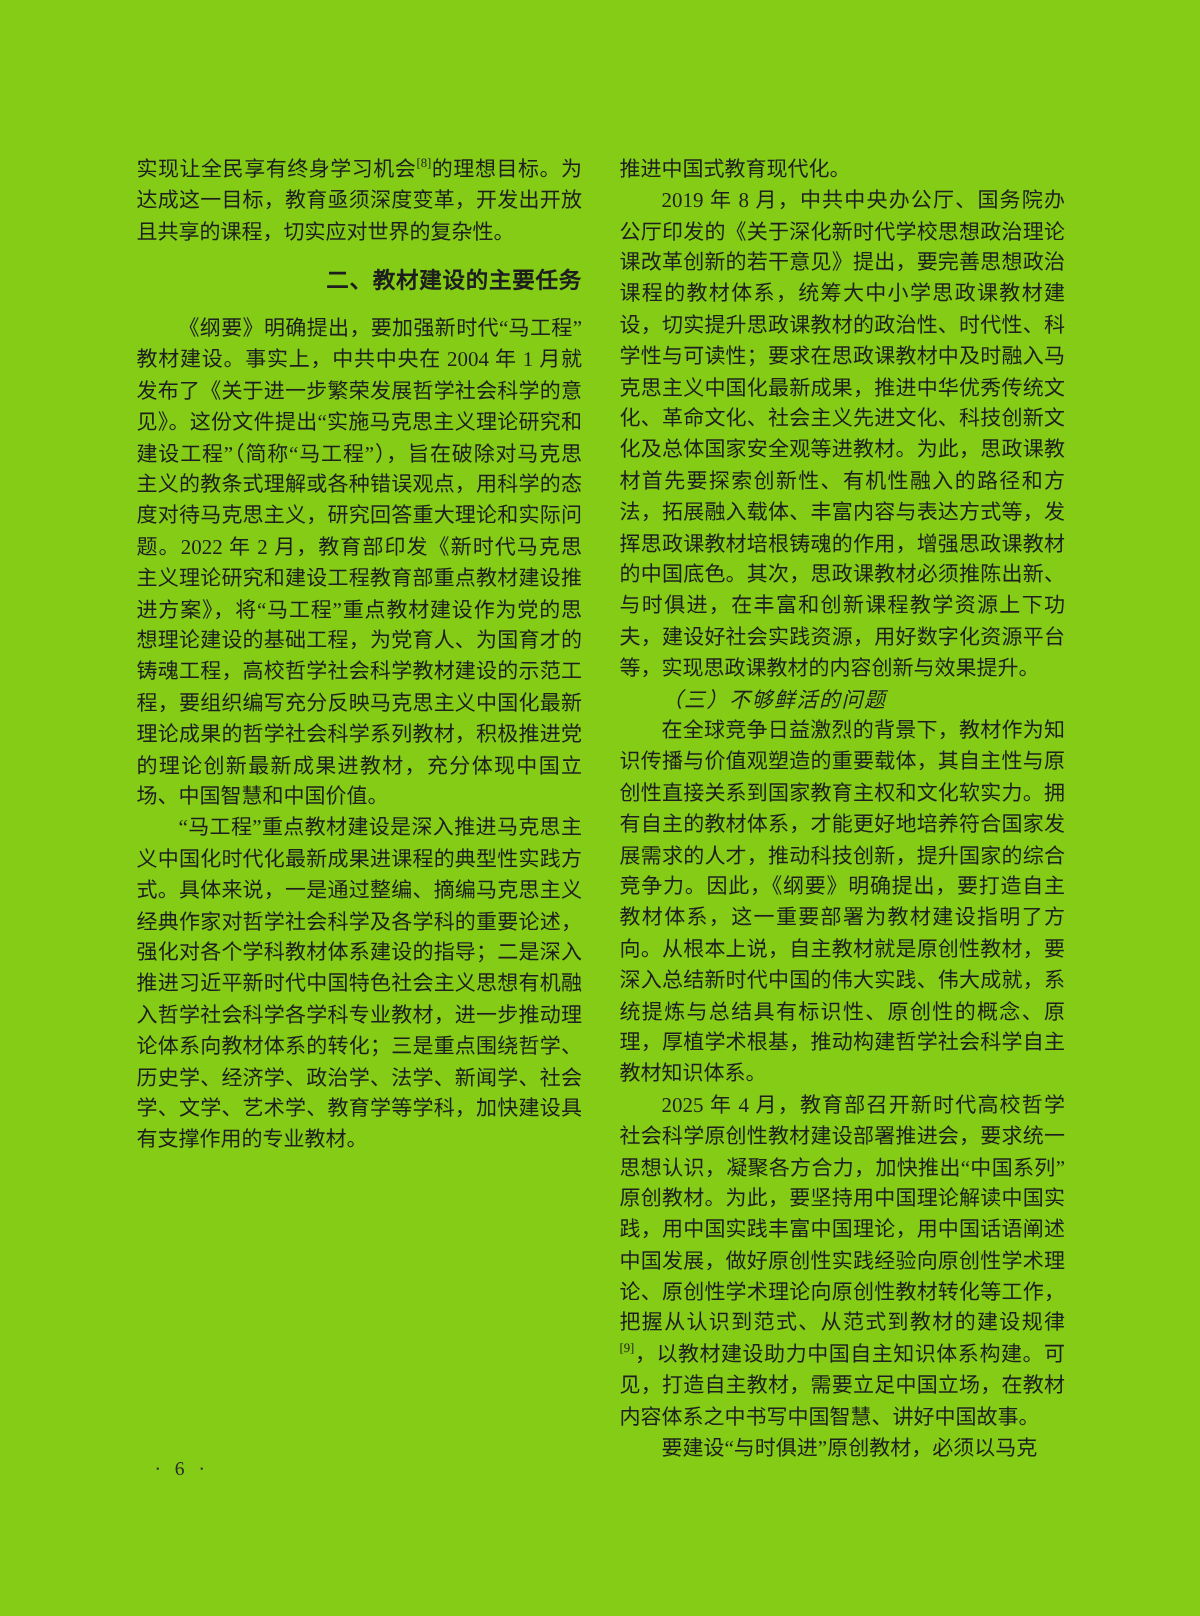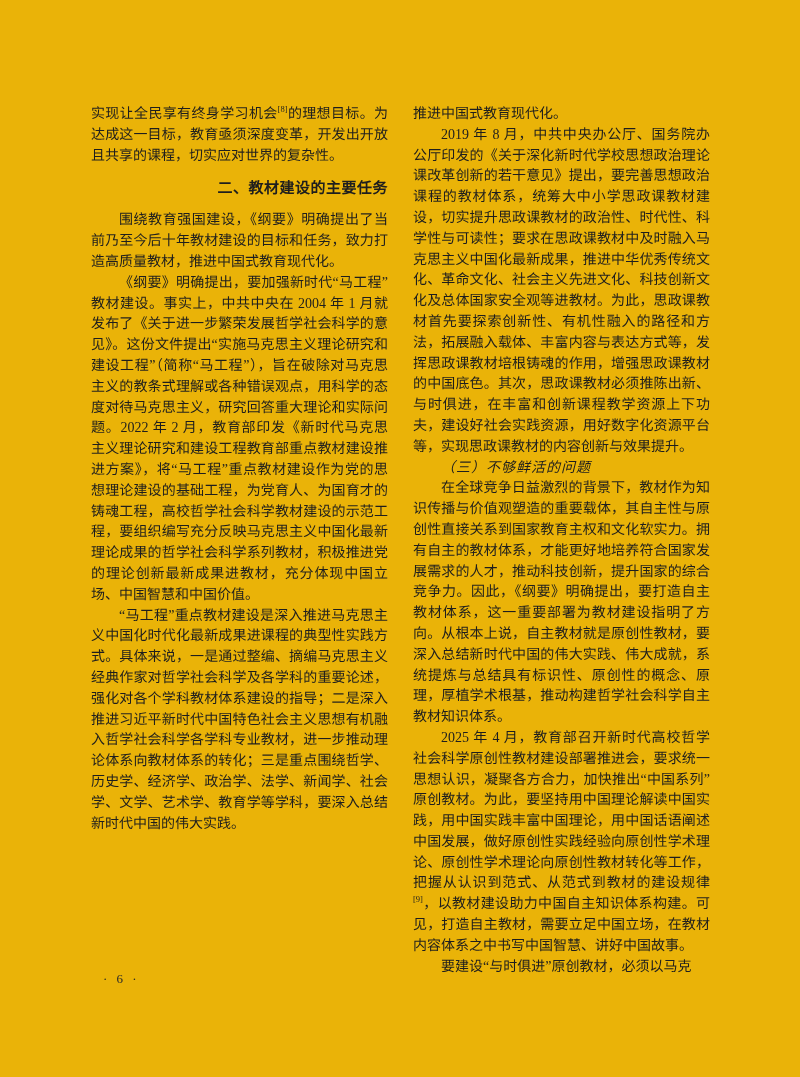--- a/index.html
+++ b/index.html
@@ -4,21 +4,21 @@
 <style>
   html, body {
     margin: 0;
     padding: 0;
     background: #ffffff;
   }
   .page {
     position: relative;
     width: 800px;
     height: 1077px;
-    background: #eab308;
+    background: #84cc16;
     overflow: hidden;
     font-family: "Liberation Serif", "DejaVu Serif", serif;
     color: #1e1e1e;
   }
   .col {
     position: absolute;
     top: 104px;
     width: 297px;
     font-size: 14px;
     line-height: 20.8px;
@@ -72,26 +72,25 @@
 </head>
 <body>
 
 <div class="page">
 
   <section class="col col-left">
     <p class="para"><span>实现让全民享有终身学习机会</span><sup class="ref">[8]</sup><span>的理想目标。为达成这一目标，教育亟须深度变革，开发出开放且共享的课程，切实应对世界的复杂性。</span></p>
 
     <h2 class="heading">二、教材建设的主要任务</h2>
 
-    <p class="para indent">围绕教育强国建设，《纲要》明确提出了当前乃至今后十年教材建设的目标和任务，致力打造高质量教材，推进中国式教育现代化。</p>
 
 
     <p class="para indent">《纲要》明确提出，要加强新时代“马工程”教材建设。事实上，中共中央在 2004 年 1 月就发布了《关于进一步繁荣发展哲学社会科学的意见》。这份文件提出“实施马克思主义理论研究和建设工程”（简称“马工程”），旨在破除对马克思主义的教条式理解或各种错误观点，用科学的态度对待马克思主义，研究回答重大理论和实际问题。2022 年 2 月，教育部印发《新时代马克思主义理论研究和建设工程教育部重点教材建设推进方案》，将“马工程”重点教材建设作为党的思想理论建设的基础工程，为党育人、为国育才的铸魂工程，高校哲学社会科学教材建设的示范工程，要组织编写充分反映马克思主义中国化最新理论成果的哲学社会科学系列教材，积极推进党的理论创新最新成果进教材，充分体现中国立场、中国智慧和中国价值。</p>
 
-    <p class="para indent">“马工程”重点教材建设是深入推进马克思主义中国化时代化最新成果进课程的典型性实践方式。具体来说，一是通过整编、摘编马克思主义经典作家对哲学社会科学及各学科的重要论述，强化对各个学科教材体系建设的指导；二是深入推进习近平新时代中国特色社会主义思想有机融入哲学社会科学各学科专业教材，进一步推动理论体系向教材体系的转化；三是重点围绕哲学、历史学、经济学、政治学、法学、新闻学、社会学、文学、艺术学、教育学等学科，要深入总结新时代中国的伟大实践。</p>
+    <p class="para indent">“马工程”重点教材建设是深入推进马克思主义中国化时代化最新成果进课程的典型性实践方式。具体来说，一是通过整编、摘编马克思主义经典作家对哲学社会科学及各学科的重要论述，强化对各个学科教材体系建设的指导；二是深入推进习近平新时代中国特色社会主义思想有机融入哲学社会科学各学科专业教材，进一步推动理论体系向教材体系的转化；三是重点围绕哲学、历史学、经济学、政治学、法学、新闻学、社会学、文学、艺术学、教育学等学科，加快建设具有支撑作用的专业教材。</p>
 
 
   </section>
 
   <section class="col col-right">
     <p class="para">推进中国式教育现代化。</p>
 
     <p class="para indent">2019 年 8 月，中共中央办公厅、国务院办公厅印发的《关于深化新时代学校思想政治理论课改革创新的若干意见》提出，要完善思想政治课程的教材体系，统筹大中小学思政课教材建设，切实提升思政课教材的政治性、时代性、科学性与可读性；要求在思政课教材中及时融入马克思主义中国化最新成果，推进中华优秀传统文化、革命文化、社会主义先进文化、科技创新文化及总体国家安全观等进教材。为此，思政课教材首先要探索创新性、有机性融入的路径和方法，拓展融入载体、丰富内容与表达方式等，发挥思政课教材培根铸魂的作用，增强思政课教材的中国底色。其次，思政课教材必须推陈出新、与时俱进，在丰富和创新课程教学资源上下功夫，建设好社会实践资源，用好数字化资源平台等，实现思政课教材的内容创新与效果提升。</p>
 
     <h3 class="subhead">（三）不够鲜活的问题</h3>

